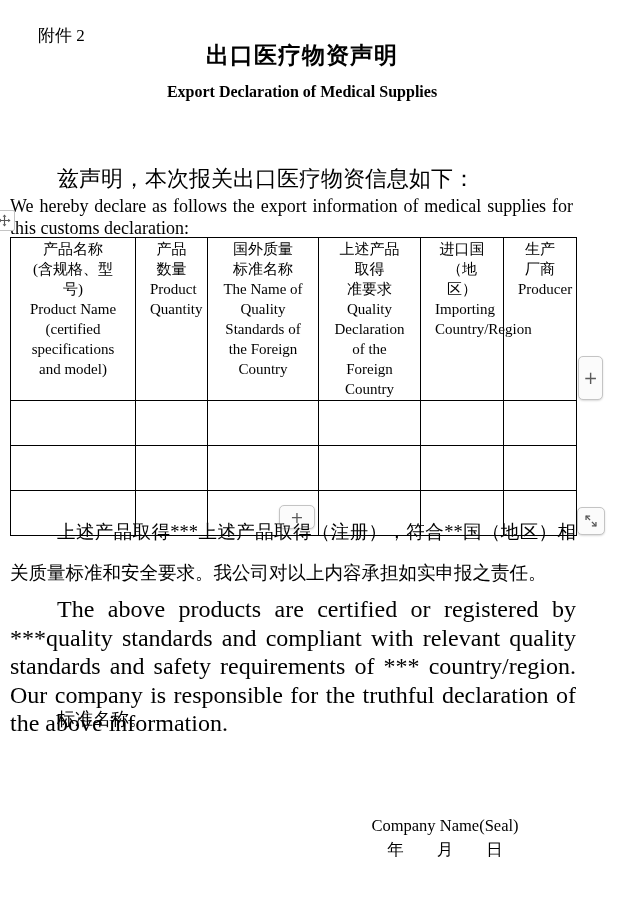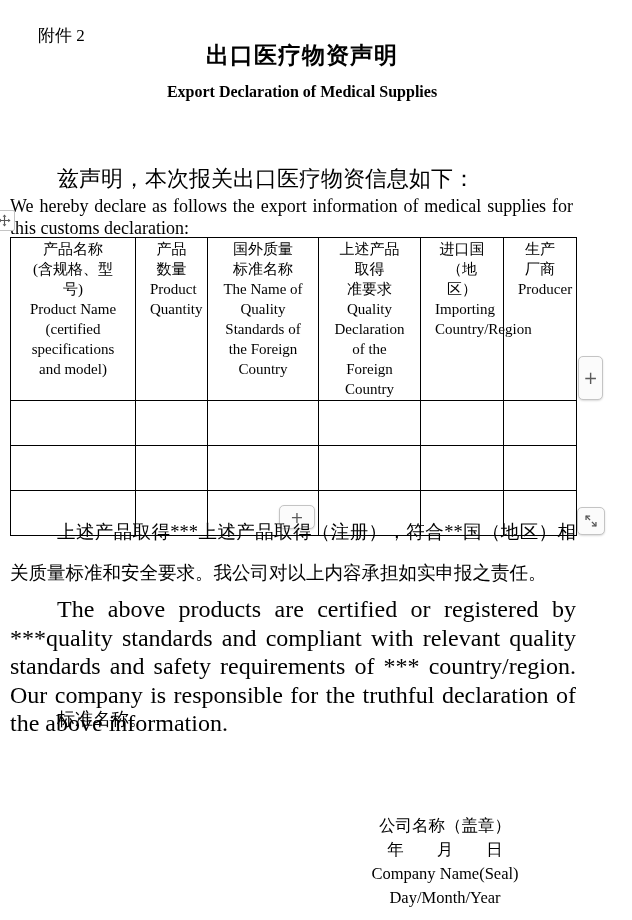--- a/index.html
+++ b/index.html
@@ -159,17 +159,15 @@
   </svg>
 </div>
 
 <div class="abs" id="statement-cn">上述产品取得***上述产品取得（注册），符合**国（地区）相关质量标准和安全要求。我公司对以上内容承担如实申报之责任。</div>
 
 <div class="abs" id="statement-en">The above products are certified or registered by ***quality standards and compliant with relevant quality standards and safety requirements of *** country/region. Our company is responsible for the truthful declaration of the above information.</div>
 
 <div class="abs" id="closing-cn">标准名称。</div>
 
 <div class="abs" id="signature-block">
-  <div>公司名称（盖章）</div>
+  <div>Company Name(Seal)</div>
   <div>年　　月　　日</div>
-  <div>Company Name(Seal)</div>
-  <div>Day/Month/Year</div>
 </div>
 
 </body></html>

